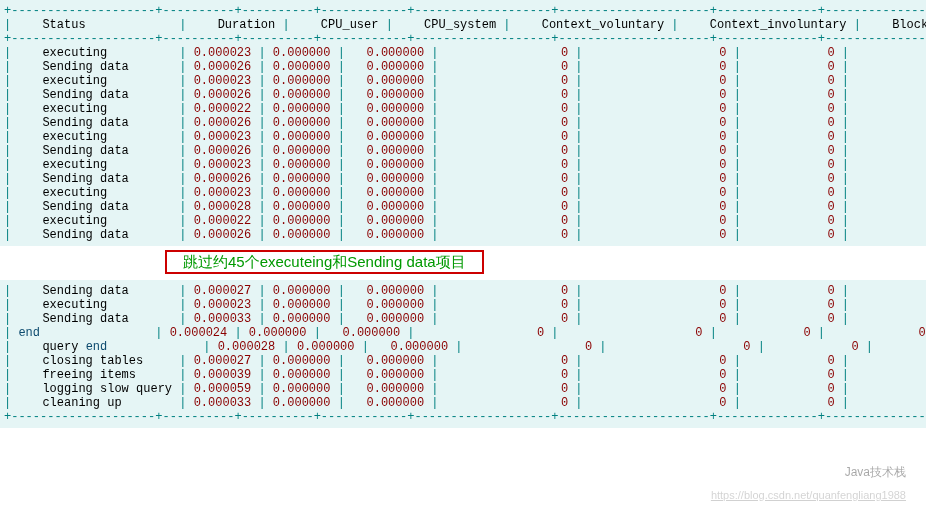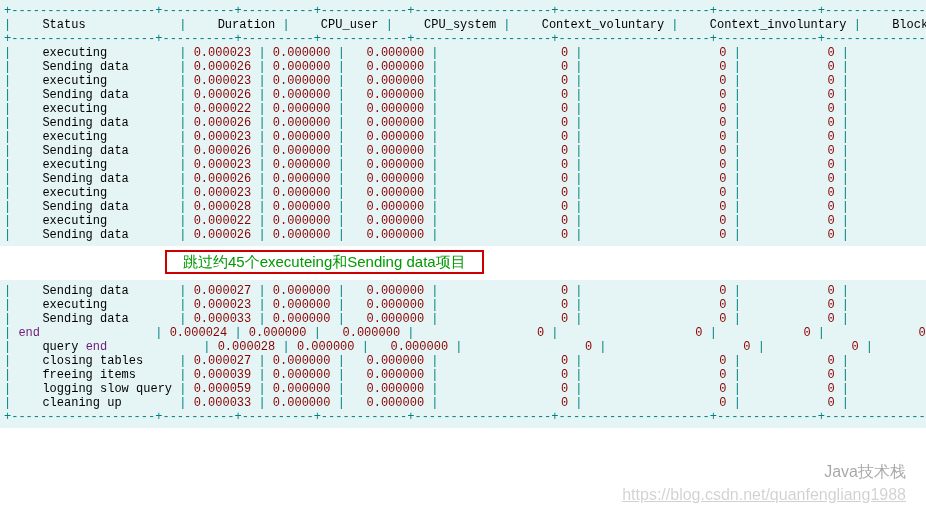--- a/index.html
+++ b/index.html
@@ -21,51 +21,51 @@
     white-space: pre;
     padding: 0 4px;
   }
   .sep {
     color: #008080;
     white-space: pre;
     padding: 0 4px;
   }
   .pipe { color: #008080; }
   .num  { color: #8b0000; }
-  .kw   { color: #701a75; }
+  .kw   { color: #0c4a6e; }
   .txt  { color: #000; margin-left: 24px; }
   .annotation-wrap {
     background: #fff;
     padding: 4px 0 6px 0;
   }
   .annotation {
     display: inline-block;
     border: 2px solid #c00;
     color: #009900;
     font-family: "Microsoft YaHei", Arial, sans-serif;
     font-size: 15px;
     padding: 3px 16px;
     margin-left: 165px;
   }
   .watermark {
     position: absolute;
     right: 20px;
     top: 465px;
     color: rgba(0,0,0,0.35);
     font-family: Arial, sans-serif;
-    font-size: 16px;
+    font-size: 12px;
     pointer-events: none;
   }
   .watermark2 {
     position: absolute;
     right: 20px;
     top: 488px;
     color: rgba(0,0,0,0.18);
     font-family: Arial, sans-serif;
-    font-size: 16px;
+    font-size: 11px;
     pointer-events: none;
     text-decoration: underline;
   }
 </style>
 </head>
 <body>
 
 <div class="terminal">
   <div class="sep" id="sep1">+--------------------+----------+----------+------------+-------------------+---------------------+--------------+---------------+</div>
   <div class="row" id="hdr"><span class="pipe">|</span> <span class="txt">Status            </span> <span class="pipe">|</span> <span class="txt">Duration</span> <span class="pipe">|</span> <span class="txt">CPU_user</span> <span class="pipe">|</span> <span class="txt">CPU_system</span> <span class="pipe">|</span> <span class="txt">Context_voluntary</span> <span class="pipe">|</span> <span class="txt">Context_involuntary</span> <span class="pipe">|</span> <span class="txt">Block_ops_in</span> <span class="pipe">|</span> <span class="txt">Block_ops_out</span>  </div>

